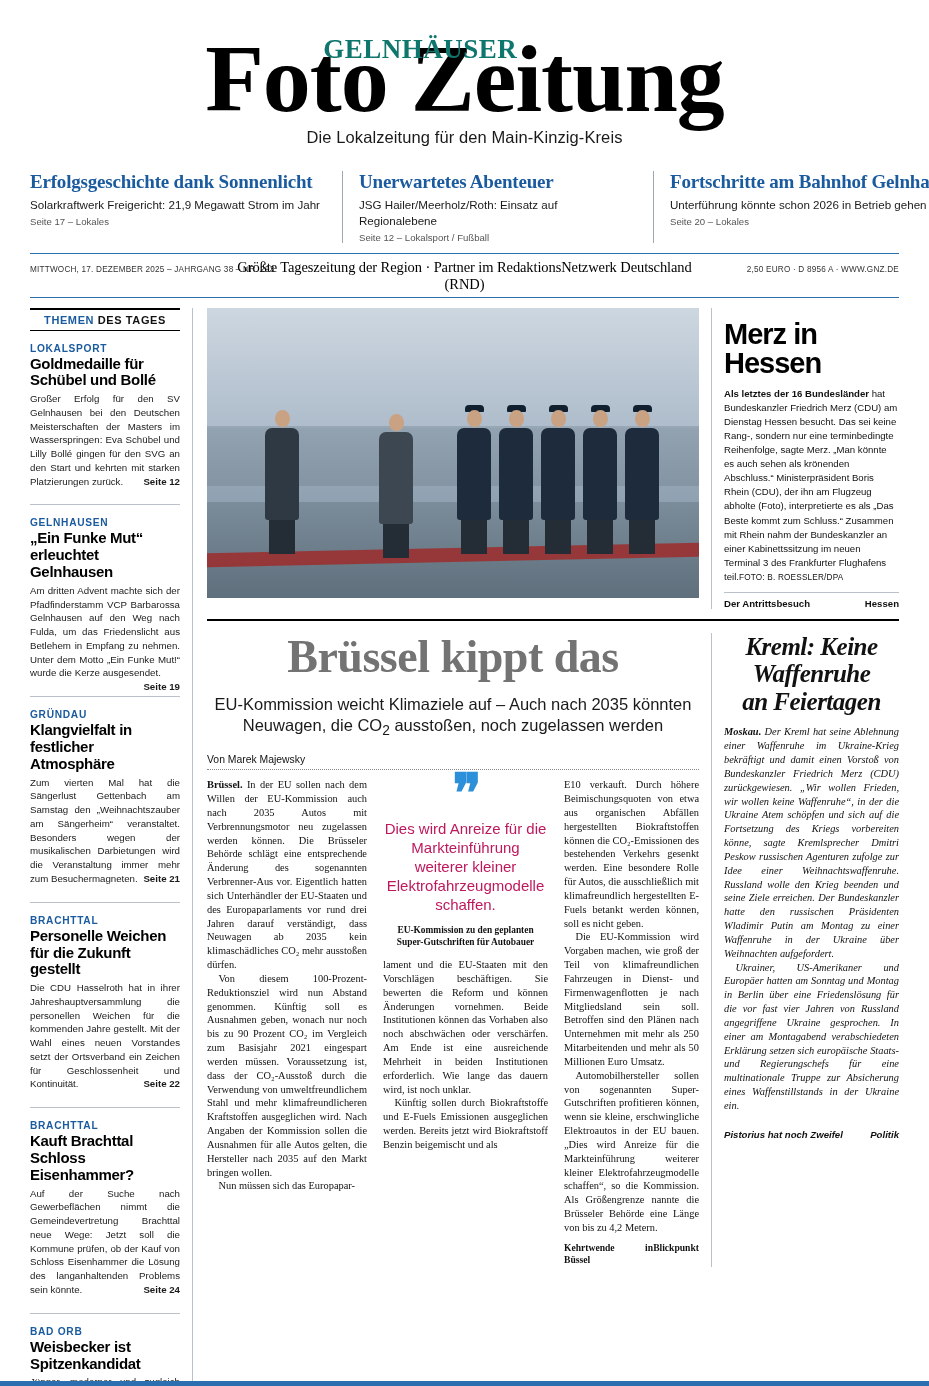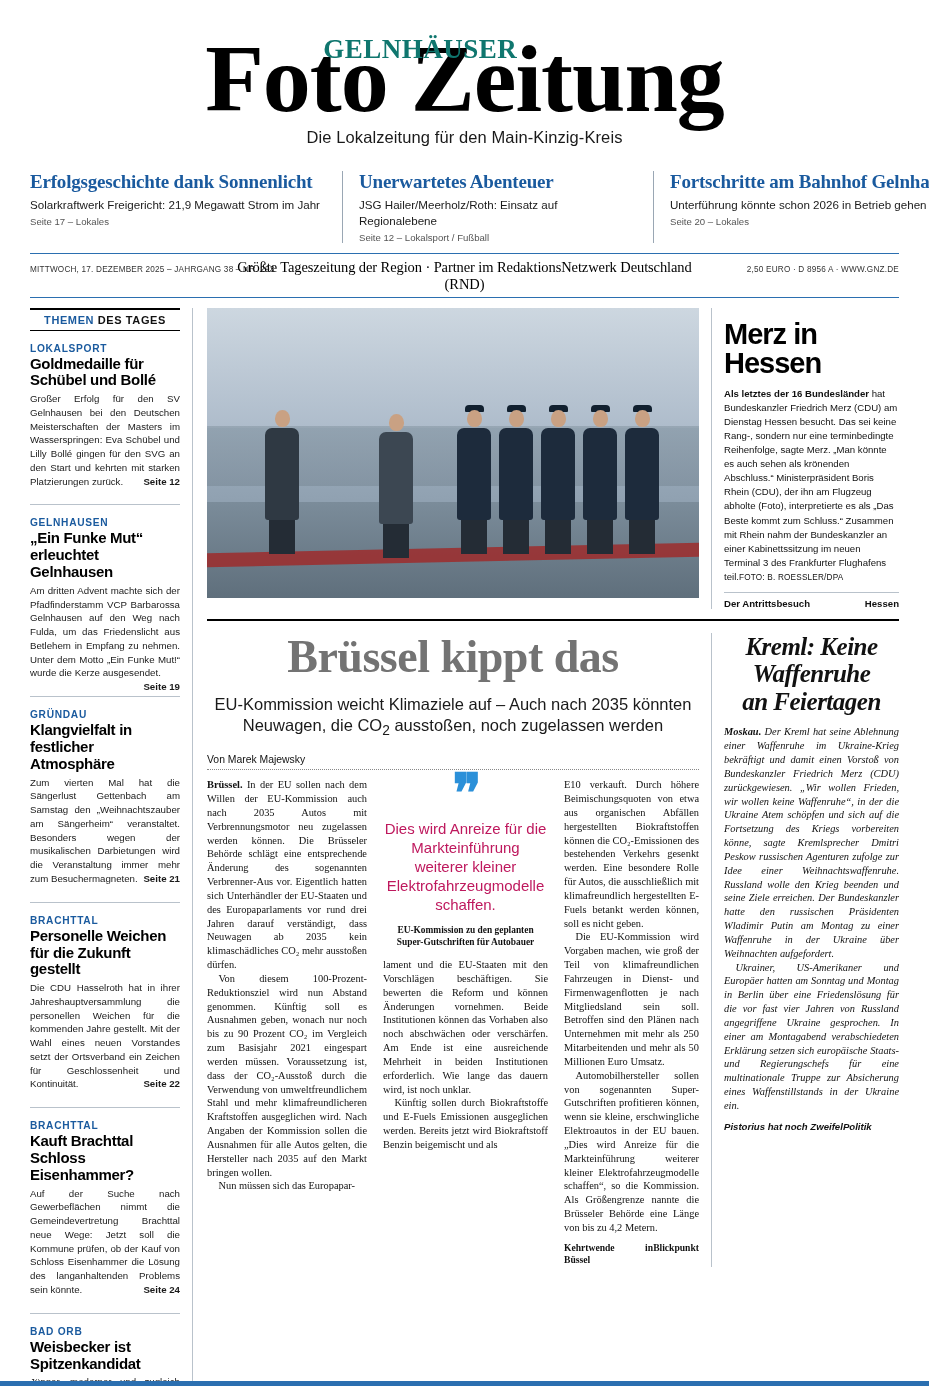--- a/index.html
+++ b/index.html
@@ -181,22 +181,22 @@
     margin:0 0 10px 0;text-align:center;
     font-family:"Liberation Serif", serif;font-weight:700;
     font-size:25px;line-height:1.1;letter-spacing:-0.5px;
   }
   .kreml-col p{
     margin:0;font-family:"Liberation Serif", serif;font-size:10.4px;
     line-height:1.33;text-align:justify;color:#111;text-indent:1.1em;
   }
   .kreml-col p.first{text-indent:0;}
   .kreml-foot{
-    display:flex;justify-content:flex-start;font-size:9.6px;font-weight:700;
-    margin-top:8px;
+    display:flex;justify-content:space-between;font-size:9.6px;font-weight:700;
+    margin-top:16px;
   }
   .bottom-blue{position:absolute;left:0;right:0;bottom:0;height:5px;background:#2b6fb0;}
 </style>
 </head>
 <body>
 
 <div class="page">
 
   <div class="masthead">
     <div class="logo-wrap">

